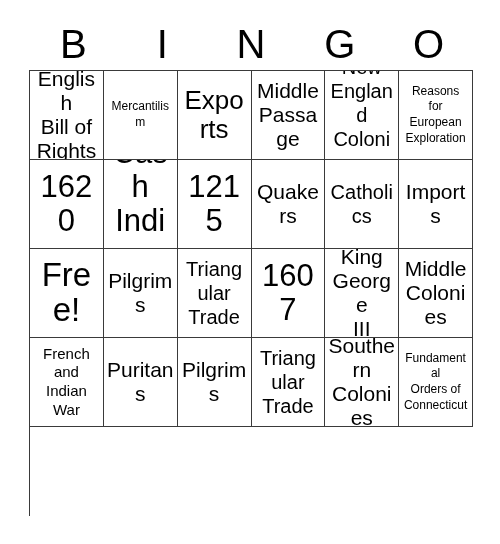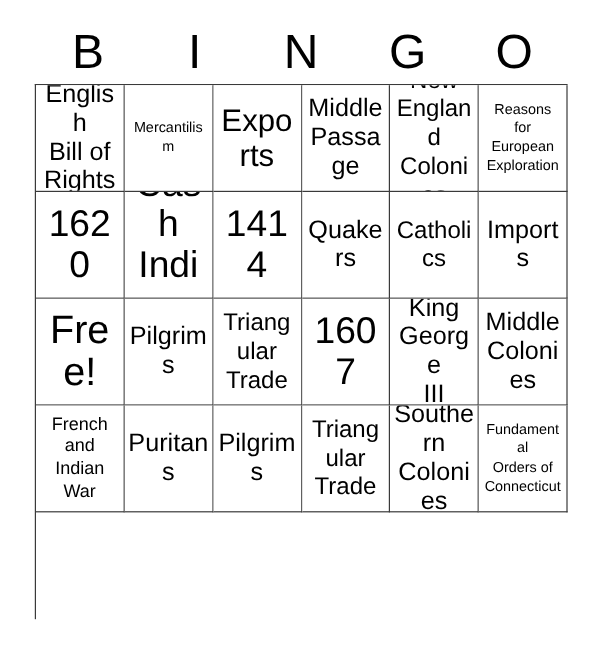--- a/index.html
+++ b/index.html
@@ -128,21 +128,21 @@
 Exploration</span>
       </div>
       <div class="bingo-cell">
         <span class="cell-text fs-xxl">1620</span>
       </div>
       <div class="bingo-cell">
         <span class="cell-text fs-xxl">Cash
 Indian</span>
       </div>
       <div class="bingo-cell">
-        <span class="cell-text fs-xxl">1414</span>
+        <span class="cell-text fs-xxl">1215</span>
       </div>
       <div class="bingo-cell">
         <span class="cell-text fs-lg">Quakers</span>
       </div>
       <div class="bingo-cell">
         <span class="cell-text fs-md">Catholics</span>
       </div>
       <div class="bingo-cell">
         <span class="cell-text fs-lg">Imports</span>
       </div>

